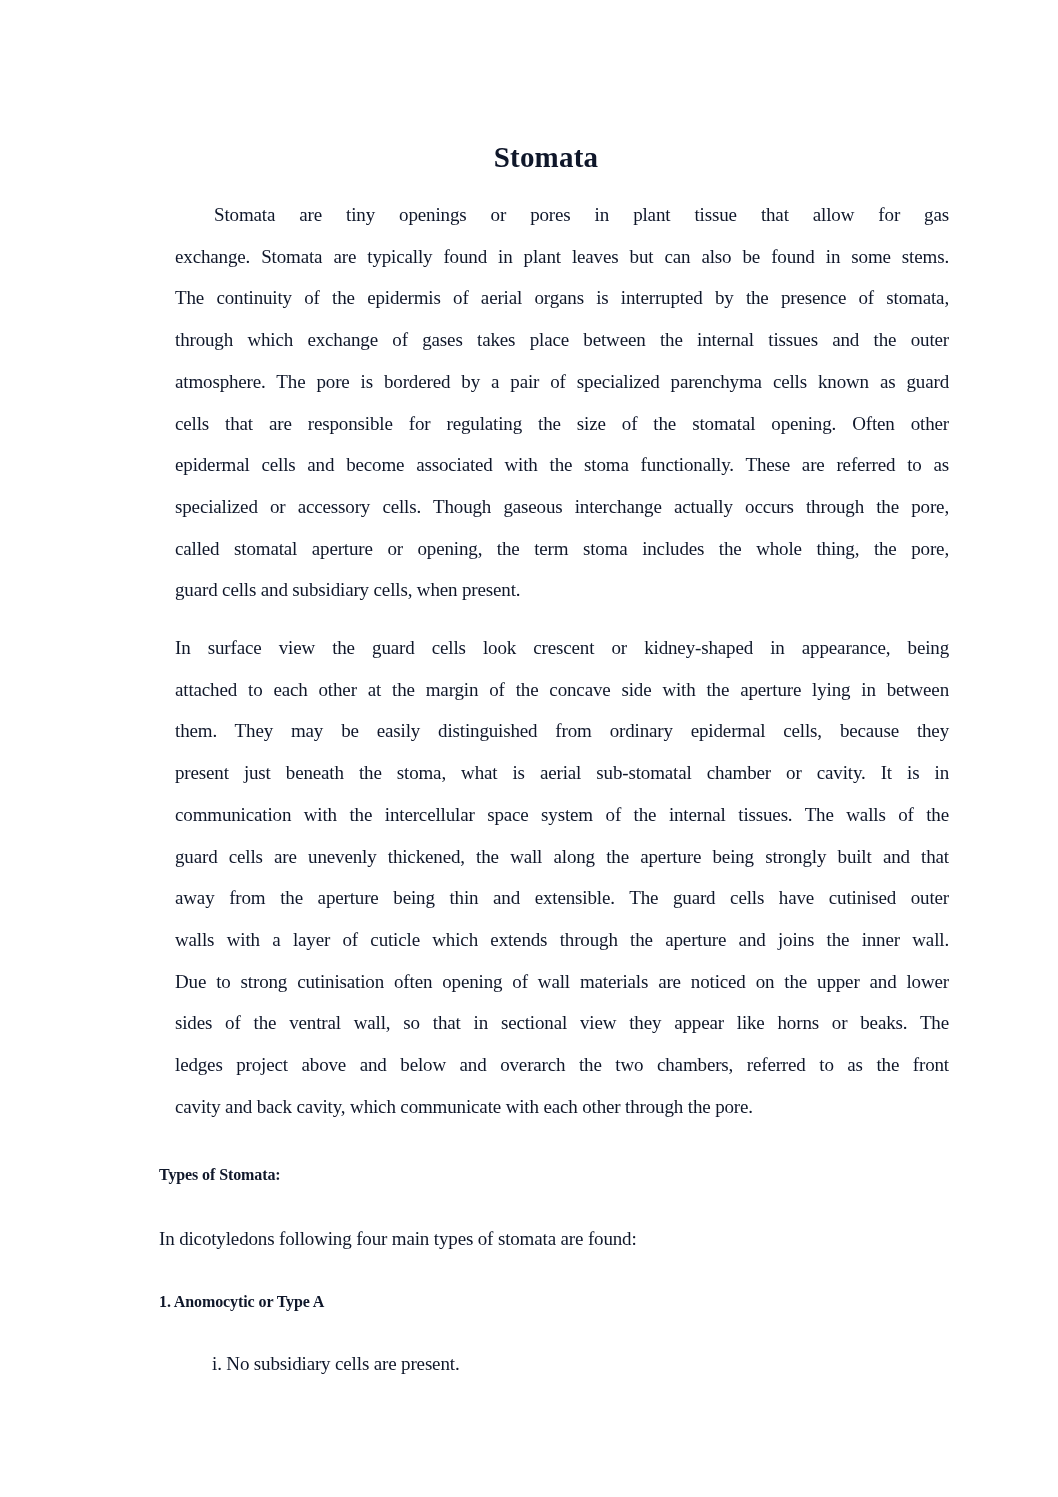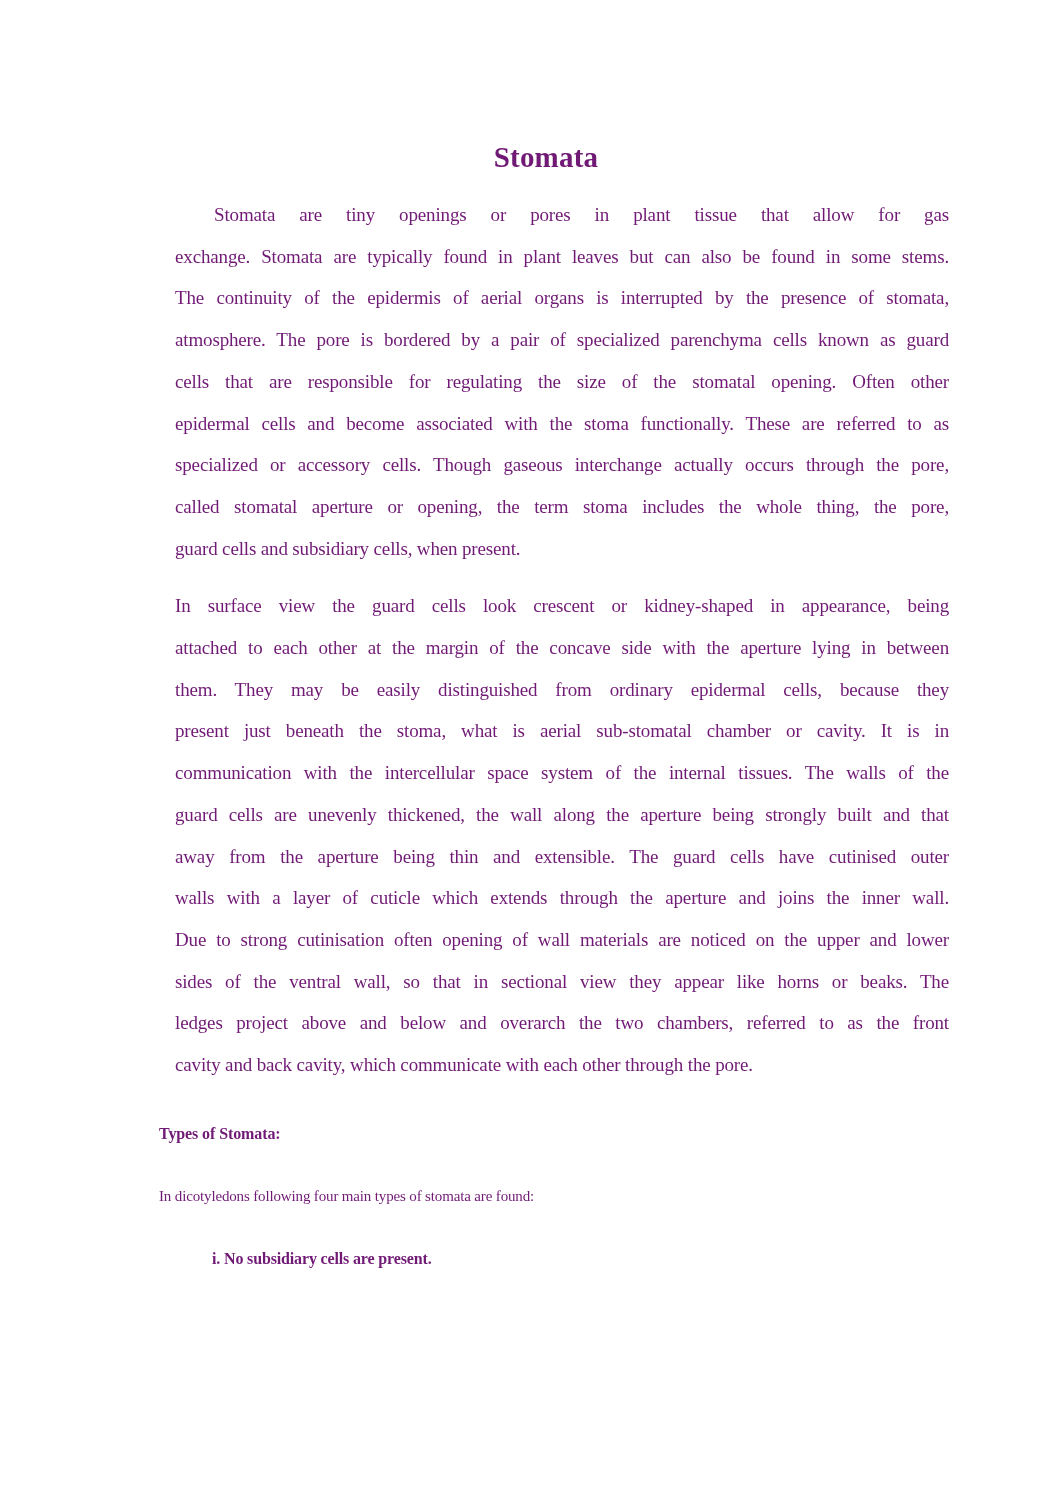--- a/index.html
+++ b/index.html
@@ -8,21 +8,21 @@
     background: #ffffff;
   }
   .doc-page {
     position: relative;
     box-sizing: border-box;
     width: 1058px;
     height: 1497px;
     background: #ffffff;
     padding: 136px 125px 0 159px;
     font-family: "Liberation Serif", "DejaVu Serif", serif;
-    color: #701a75;
+    color: #0f172a;
     overflow: hidden;
   }
   .doc-title {
     font-size: 29px;
     font-weight: bold;
     line-height: 42px;
     text-align: center;
     margin: 0 0 8px 0;
     letter-spacing: 0.2px;
   }
@@ -48,45 +48,45 @@
   .subheading {
     font-size: 16px;
     font-weight: bold;
     line-height: 41.7px;
     letter-spacing: -0.1px;
     margin: 0;
   }
   .subheading.types { margin-top: 27px; }
   .subheading.typea { margin-top: 21px; }
   .plain-line {
-    font-size: 15px;
+    font-size: 19px;
     line-height: 41.7px;
     letter-spacing: -0.15px;
     margin-top: 22px;
   }
   .list-line {
-    font-size: 16px;
+    font-size: 19px;
     line-height: 41.7px;
     letter-spacing: -0.15px;
     margin-top: 20px;
     padding-left: 53px;
-    font-weight: bold;
   }
 </style>
 </head>
 <body>
 
 <div class="doc-page">
 
   <h1 class="doc-title">Stomata</h1>
 
   <div class="para">
     <div class="tline indent">Stomata are tiny openings or pores in plant tissue that allow for gas</div>
     <div class="tline">exchange. Stomata are typically found in plant leaves but can also be found in some stems.</div>
     <div class="tline">The continuity of the epidermis of aerial organs is interrupted by the presence of stomata,</div>
+    <div class="tline">through which exchange of gases takes place between the internal tissues and the outer</div>
     <div class="tline">atmosphere. The pore is bordered by a pair of specialized parenchyma cells known as guard</div>
     <div class="tline">cells that are responsible for regulating the size of the stomatal opening. Often other</div>
     <div class="tline">epidermal cells and become associated with the stoma functionally. These are referred to as</div>
     <div class="tline">specialized or accessory cells. Though gaseous interchange actually occurs through the pore,</div>
     <div class="tline">called stomatal aperture or opening, the term stoma includes the whole thing, the pore,</div>
     <div class="tline last">guard cells and subsidiary cells, when present.</div>
   </div>
 
   <div class="para">
     <div class="tline">In surface view the guard cells look crescent or kidney-shaped in appearance, being</div>
@@ -100,16 +100,17 @@
     <div class="tline">Due to strong cutinisation often opening of wall materials are noticed on the upper and lower</div>
     <div class="tline">sides of the ventral wall, so that in sectional view they appear like horns or beaks. The</div>
     <div class="tline">ledges project above and below and overarch the two chambers, referred to as the front</div>
     <div class="tline last">cavity and back cavity, which communicate with each other through the pore.</div>
   </div>
 
   <div class="subheading types">Types of Stomata:</div>
 
   <div class="plain-line">In dicotyledons following four main types of stomata are found:</div>
 
+  <div class="subheading typea">1. Anomocytic or Type A</div>
 
   <div class="list-line">i. No subsidiary cells are present.</div>
 
 </div>
 
 </body></html>

